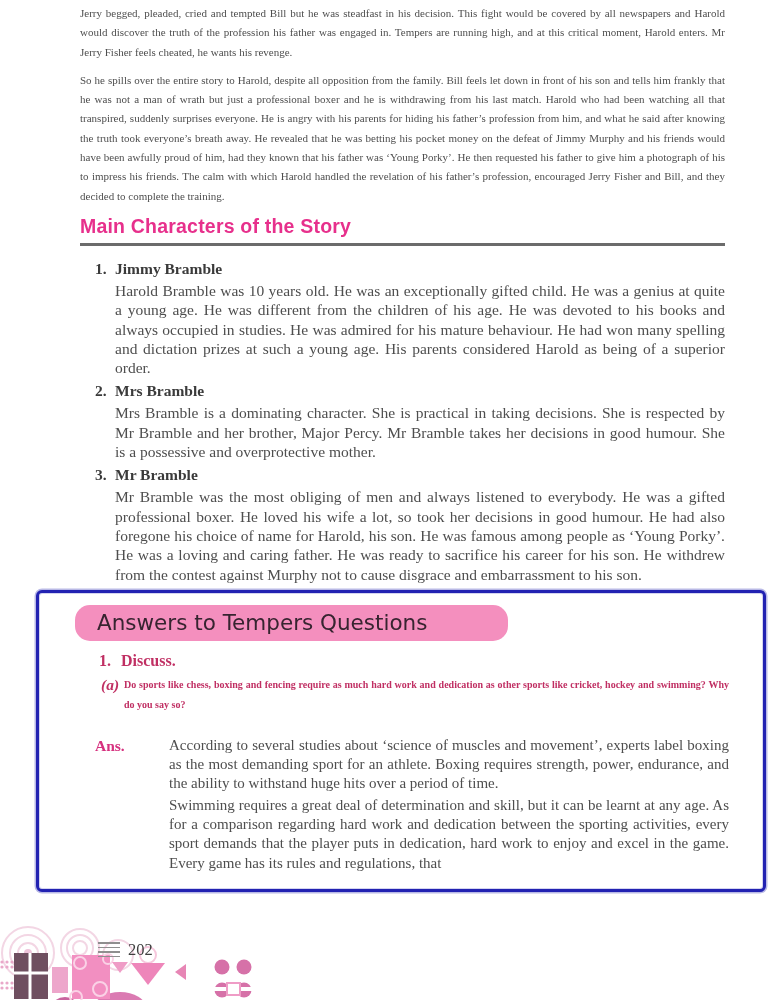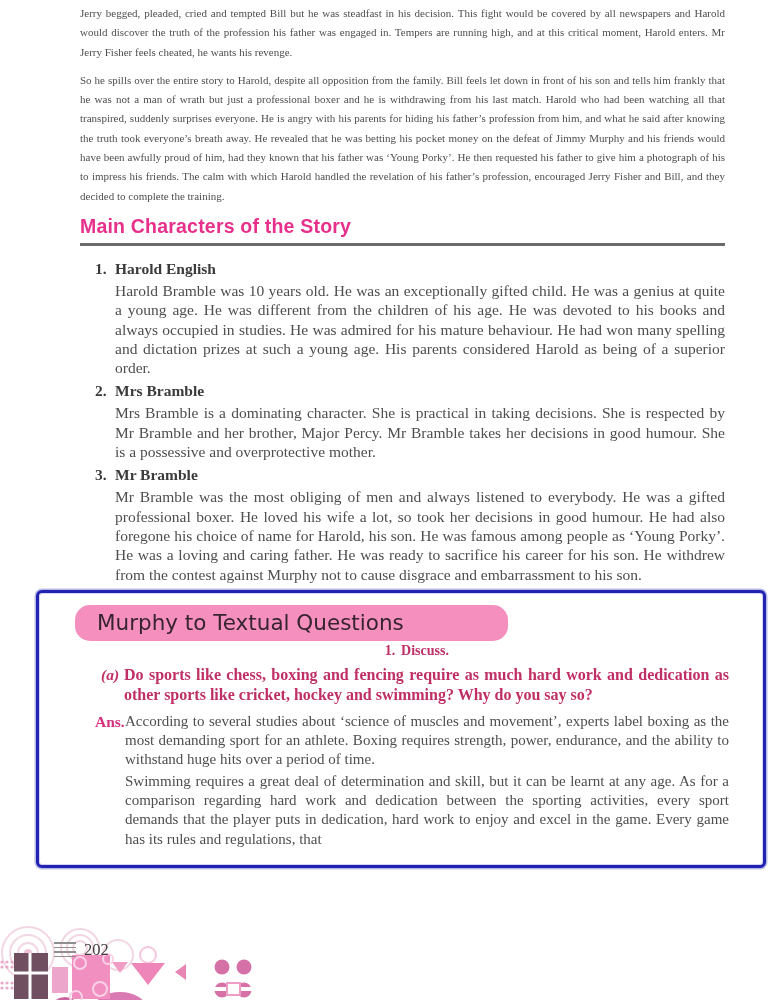--- a/index.html
+++ b/index.html
@@ -48,38 +48,38 @@
     background:#ffffff;
   }
   .banner{
     display:inline-block;width:433px;height:36px;line-height:36px;
     background:var(--banner-bg);color:var(--banner-text);
     border-radius:15px;padding-left:22px;
     font-family:"DejaVu Sans",sans-serif;font-size:21.5px;
     margin-left:-4px;
   }
   .q-row{
-    margin-top:0;padding-left:20px;
-    font-weight:bold;font-size:14px;line-height:19px;color:var(--accent-rose);text-align:center;
+    margin-top:10px;padding-left:20px;
+    font-weight:bold;font-size:16px;line-height:19px;color:var(--accent-rose);
   }
   .q-num{display:inline-block;width:22px;}
   .sub-row{display:flex;margin-left:22px;margin-top:5px;}
   .sub-label{flex:0 0 23px;font-style:italic;font-weight:bold;font-size:15.5px;line-height:20.5px;color:var(--accent-rose);}
   .question{
-    flex:1;font-weight:bold;font-size:16px;line-height:20.5px;
+    flex:1;font-weight:bold;font-size:10px;line-height:20.5px;
     text-align:justify;color:var(--accent-rose);
   }
-  .ans-row{display:flex;margin-left:16px;margin-top:6px;}
+  .ans-row{display:flex;margin-left:16px;margin-top:20px;gap:44px;}
   .ans-label{flex:0 0 30px;font-weight:bold;font-size:15.5px;line-height:19.3px;color:var(--ans-magenta);}
   .ans-text{flex:1;}
   .ans-text p{font-size:15px;line-height:19.3px;text-align:justify;color:var(--body-text);margin-bottom:2px;}
 
   .footer{
     position:absolute;left:54px;top:940px;z-index:2;
-    display:flex;align-items:center;color:#3f3f3f;
+    display:flex;align-items:center;color:#3f3f3f;padding-left:44px;
   }
   .hamburger-icon{
     display:inline-block;width:22px;height:17px;margin-right:8px;
     background:repeating-linear-gradient(to bottom,#8f8f8f 0 1.6px,transparent 1.6px 4.6px);
   }
   .page-num{font-size:16.5px;margin-right:10px;}
   .book-title{font-size:15px;letter-spacing:0.2px;}
 
   .deco-art{position:absolute;left:0;bottom:0;z-index:1;}
 </style>
@@ -90,42 +90,42 @@
 
   <p class="body-para">Jerry begged, pleaded, cried and tempted Bill but he was steadfast in his decision. This fight would be covered by all newspapers and Harold would discover the truth of the profession his father was engaged in. Tempers are running high, and at this critical moment, Harold enters. Mr Jerry Fisher feels cheated, he wants his revenge.</p>
   <p class="body-para">So he spills over the entire story to Harold, despite all opposition from the family. Bill feels let down in front of his son and tells him frankly that he was not a man of wrath but just a professional boxer and he is withdrawing from his last match. Harold who had been watching all that transpired, suddenly surprises everyone. He is angry with his parents for hiding his father’s profession from him, and what he said after knowing the truth took everyone’s breath away. He revealed that he was betting his pocket money on the defeat of Jimmy Murphy and his friends would have been awfully proud of him, had they known that his father was ‘Young Porky’. He then requested his father to give him a photograph of his to impress his friends. The calm with which Harold handled the revelation of his father’s profession, encouraged Jerry Fisher and Bill, and they decided to complete the training.</p>
 
   <h2 class="section-heading">Main Characters of the Story</h2>
 
   <div class="char-list">
     <div class="char-item">
       <div class="char-head">
         <span class="char-num">1.</span>
-        <span class="char-name">Harold English</span>
+        <span class="char-name">Jimmy Bramble</span>
       </div>
       <p class="char-desc">Harold Bramble was 10 years old. He was an exceptionally gifted child. He was a genius at quite a young age. He was different from the children of his age. He was devoted to his books and always occupied in studies. He was admired for his mature behaviour. He had won many spelling and dictation prizes at such a young age. His parents considered Harold as being of a superior order.</p>
     </div>
     <div class="char-item">
       <div class="char-head">
         <span class="char-num">2.</span>
         <span class="char-name">Mrs Bramble</span>
       </div>
       <p class="char-desc">Mrs Bramble is a dominating character. She is practical in taking decisions. She is respected by Mr Bramble and her brother, Major Percy. Mr Bramble takes her decisions in good humour. She is a possessive and overprotective mother.</p>
     </div>
     <div class="char-item">
       <div class="char-head">
         <span class="char-num">3.</span>
         <span class="char-name">Mr Bramble</span>
       </div>
       <p class="char-desc">Mr Bramble was the most obliging of men and always listened to everybody. He was a gifted professional boxer. He loved his wife a lot, so took her decisions in good humour. He had also foregone his choice of name for Harold, his son. He was famous among people as ‘Young Porky’. He was a loving and caring father. He was ready to sacrifice his career for his son. He withdrew from the contest against Murphy not to cause disgrace and embarrassment to his son.</p>
     </div>
   </div>
 
   <div class="answers-box">
-    <div class="banner">Murphy to Textual Questions</div>
+    <div class="banner">Answers to Tempers Questions</div>
     <div class="q-row">
       <span class="q-num">1.</span><span>Discuss.</span>
     </div>
     <div class="sub-row">
       <span class="sub-label">(a)</span>
       <p class="question">Do sports like chess, boxing and fencing require as much hard work and dedication as other sports like cricket, hockey and swimming? Why do you say so?</p>
     </div>
     <div class="ans-row">
       <span class="ans-label">Ans.</span>
       <div class="ans-text">

